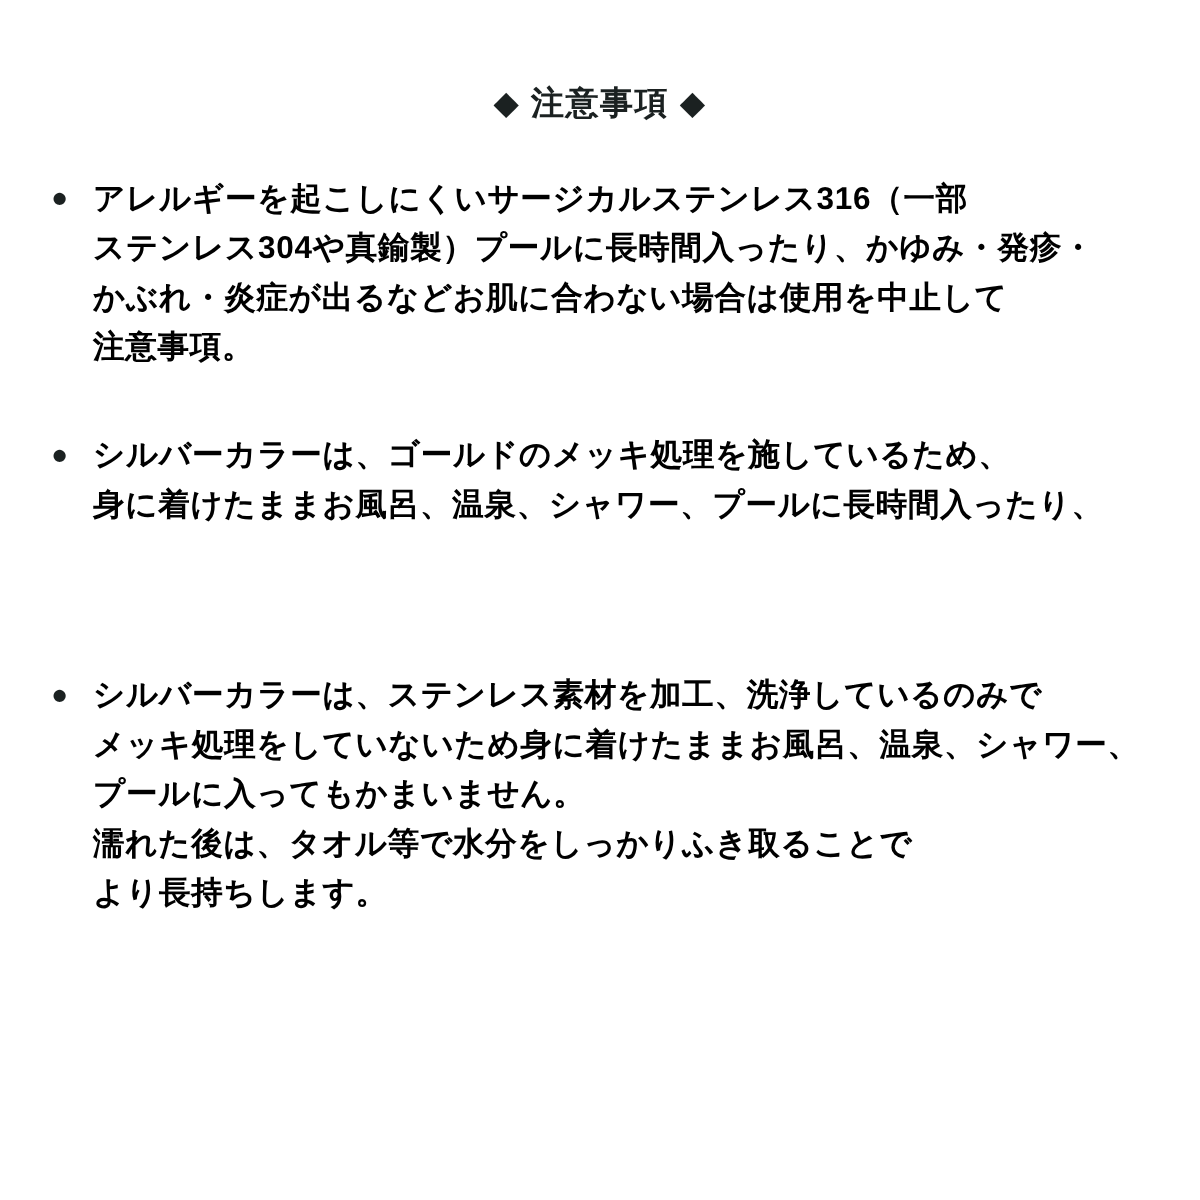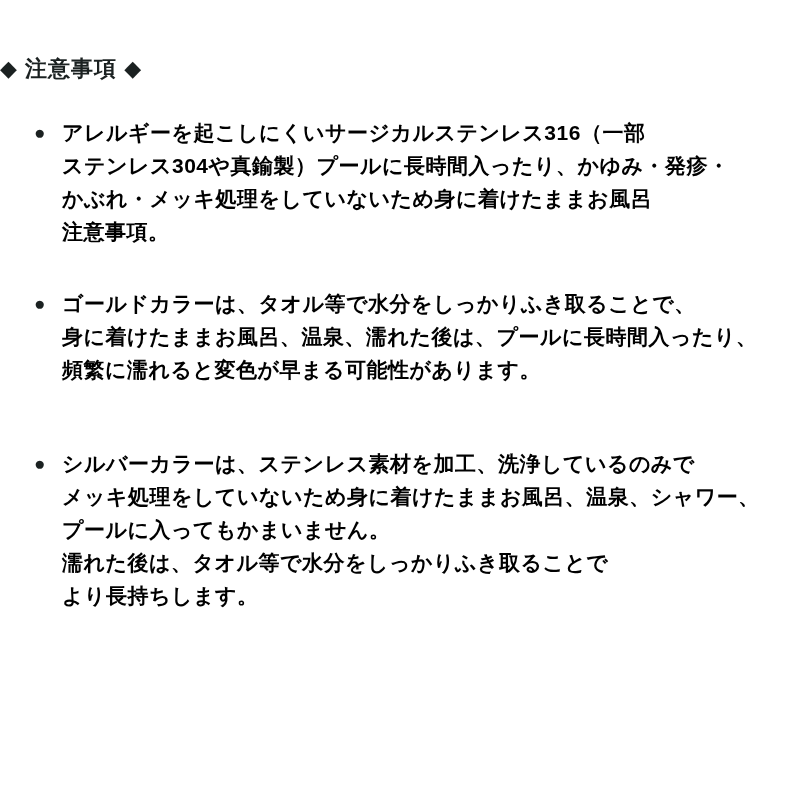--- a/index.html
+++ b/index.html
@@ -17,20 +17,21 @@
     background: #ffffff;
     color: #1b2121;
     font-family: "Liberation Sans", "DejaVu Sans", sans-serif;
     font-weight: bold;
   }
   .title {
     position: absolute;
     top: 56px;
     left: 0;
     width: 100%;
+    text-align: center;
     font-size: 22px;
     line-height: 26px;
     letter-spacing: 1px;
     color: #1b2121;
   }
   .notice {
     position: absolute;
     left: 34px;
     right: 8px;
     display: flex;
@@ -62,31 +63,30 @@
 
 <div class="page">
 
   <div class="title">◆ 注意事項 ◆</div>
 
   <div class="notice notice-1">
     <span class="bullet">●</span>
     <div class="lines">
       <div class="line">アレルギーを起こしにくいサージカルステンレス316（一部</div>
       <div class="line">ステンレス304や真鍮製）プールに長時間入ったり、かゆみ・発疹・</div>
-      <div class="line">かぶれ・メッキ処理をしていないため身に着けたままお風呂</div>
+      <div class="line">かぶれ・炎症が出るなどお肌に合わない場合は使用を中止して</div>
       <div class="line">注意事項。</div>
     </div>
   </div>
 
   <div class="notice notice-2">
     <span class="bullet">●</span>
     <div class="lines">
-      <div class="line">ゴールドカラーは、タオル等で水分をしっかりふき取ることで、</div>
-      <div class="line">身に着けたままお風呂、温泉、濡れた後は、プールに長時間入ったり、</div>
-      <div class="line">頻繁に濡れると変色が早まる可能性があります。</div>
+      <div class="line">シルバーカラーは、ゴールドのメッキ処理を施しているため、</div>
+      <div class="line">身に着けたままお風呂、温泉、シャワー、プールに長時間入ったり、</div>
     </div>
   </div>
 
   <div class="notice notice-3">
     <span class="bullet">●</span>
     <div class="lines">
       <div class="line">シルバーカラーは、ステンレス素材を加工、洗浄しているのみで</div>
       <div class="line">メッキ処理をしていないため身に着けたままお風呂、温泉、シャワー、</div>
       <div class="line">プールに入ってもかまいません。</div>
       <div class="line">濡れた後は、タオル等で水分をしっかりふき取ることで</div>

